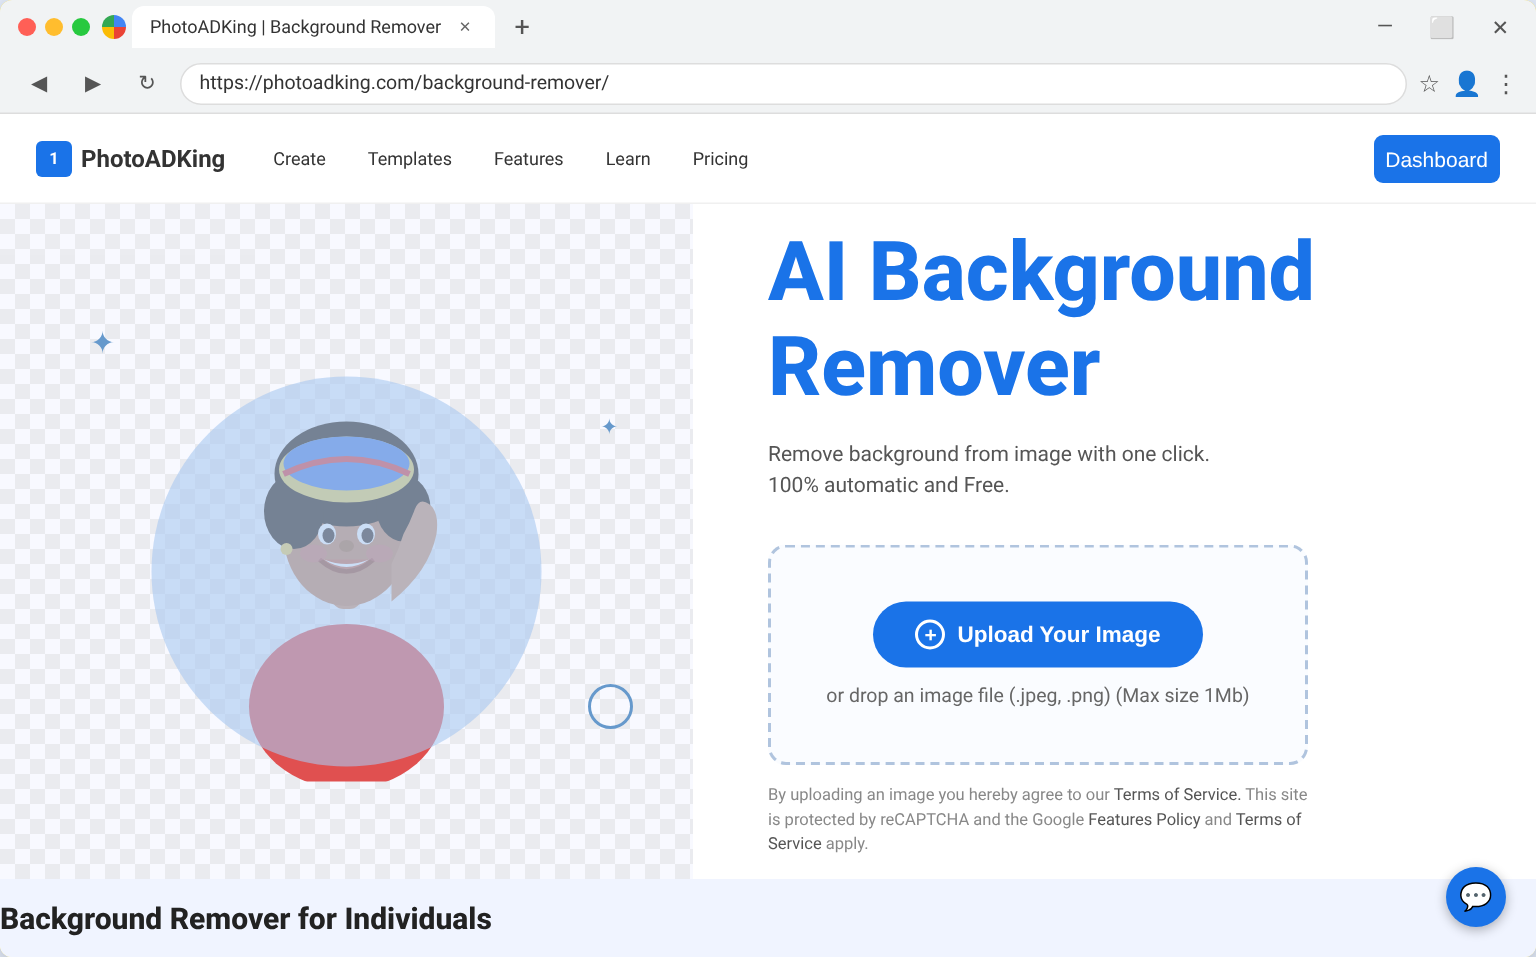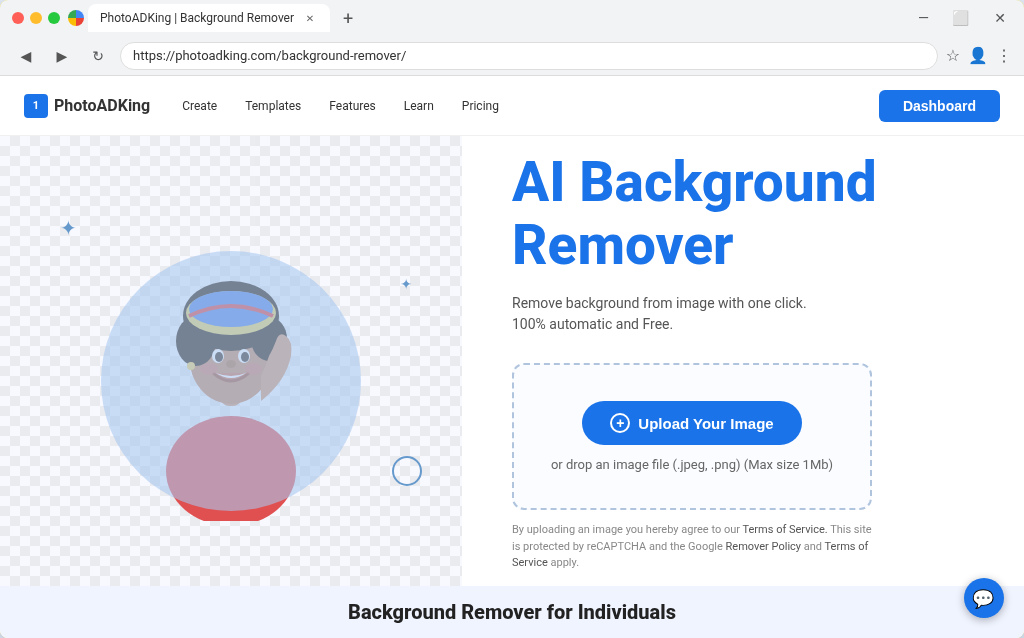--- a/index.html
+++ b/index.html
@@ -200,24 +200,24 @@
       color: #333;
       text-decoration: none;
       cursor: pointer;
     }
 
     .dashboard-btn {
       background: #1a73e8;
       color: #fff;
       border: none;
       border-radius: 6px;
-      padding: 8px 24px;
+      padding: 8px 8px;
       font-size: 14px;
       cursor: pointer;
-      font-weight: 700;
+      font-weight: 400;
     }
 
     
     .hero-section {
       flex: 1;
       display: flex;
       align-items: stretch;
       background: #fff;
       overflow: hidden;
     }
@@ -369,21 +369,20 @@
       color: #555;
       text-decoration: none;
     }
 
     
     .bottom-section {
       background: #f0f4ff;
       height: 52px;
       display: flex;
       align-items: center;
-      justify-content: center;
     }
 
     .bottom-title {
       font-size: 20px;
       font-weight: 800;
       color: #222;
     }
 
     
     .chat-fab {
@@ -525,21 +524,21 @@
 
         <div class="upload-dropzone">
           <button class="upload-btn">
             <span class="plus-icon">+</span>
             <span>Upload Your Image</span>
           </button>
           <p class="drop-text">or drop an image file (.jpeg, .png) (Max size 1Mb)</p>
         </div>
 
         <p class="terms-text">
-          <span>By uploading an image you hereby agree to our </span><a>Terms of Service.</a><span> This site is protected by reCAPTCHA and the Google </span><a>Remover Policy</a><span> and </span><a>Terms of Service</a><span> apply.</span>
+          <span>By uploading an image you hereby agree to our </span><a>Terms of Service.</a><span> This site is protected by reCAPTCHA and the Google </span><a>Features Policy</a><span> and </span><a>Terms of Service</a><span> apply.</span>
         </p>
       </div>
     </div>
 
     <div class="bottom-section">
       <h2 class="bottom-title">Background Remover for Individuals</h2>
     </div>
   </div>
 </div>
 

